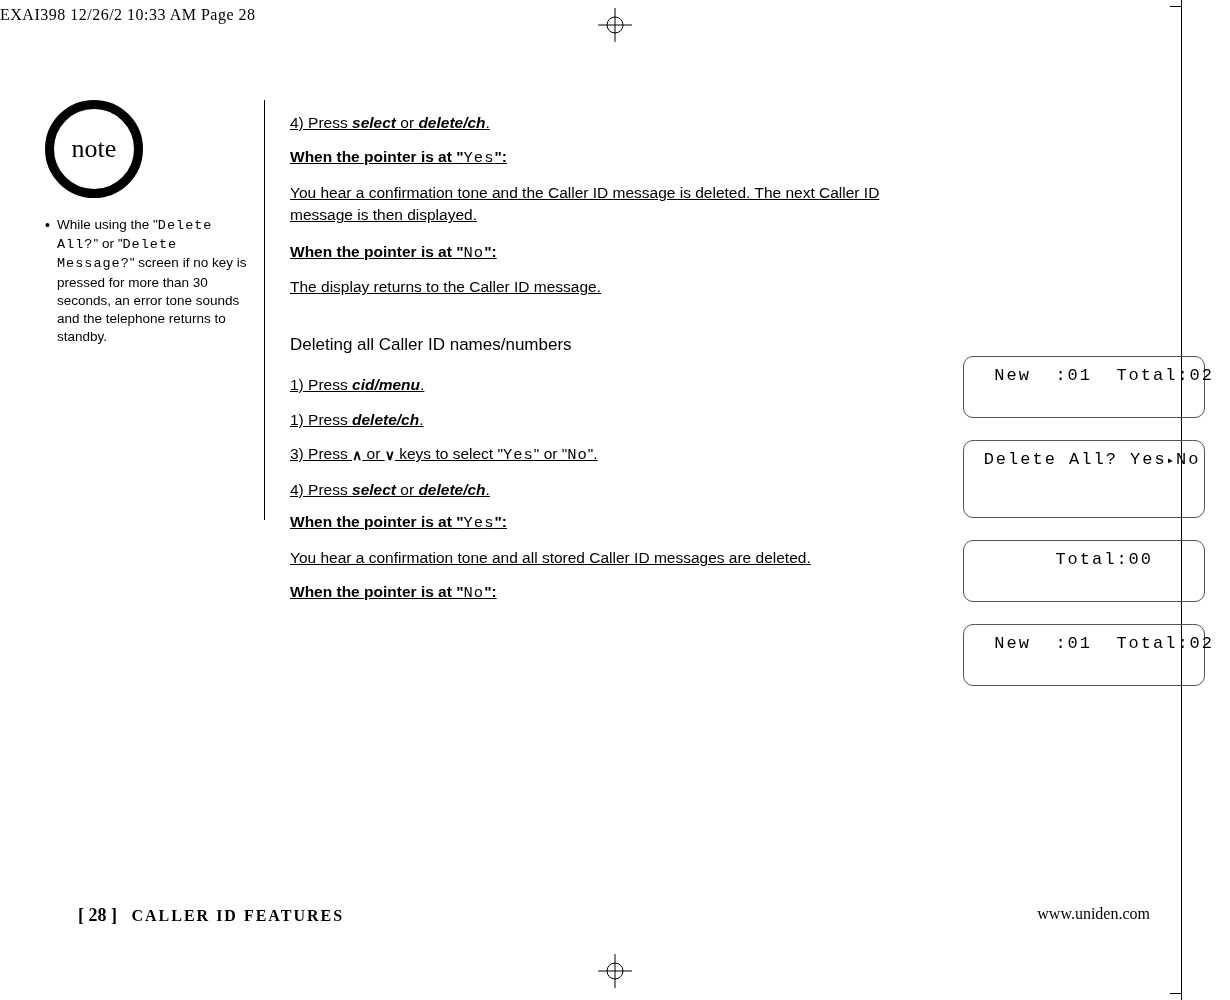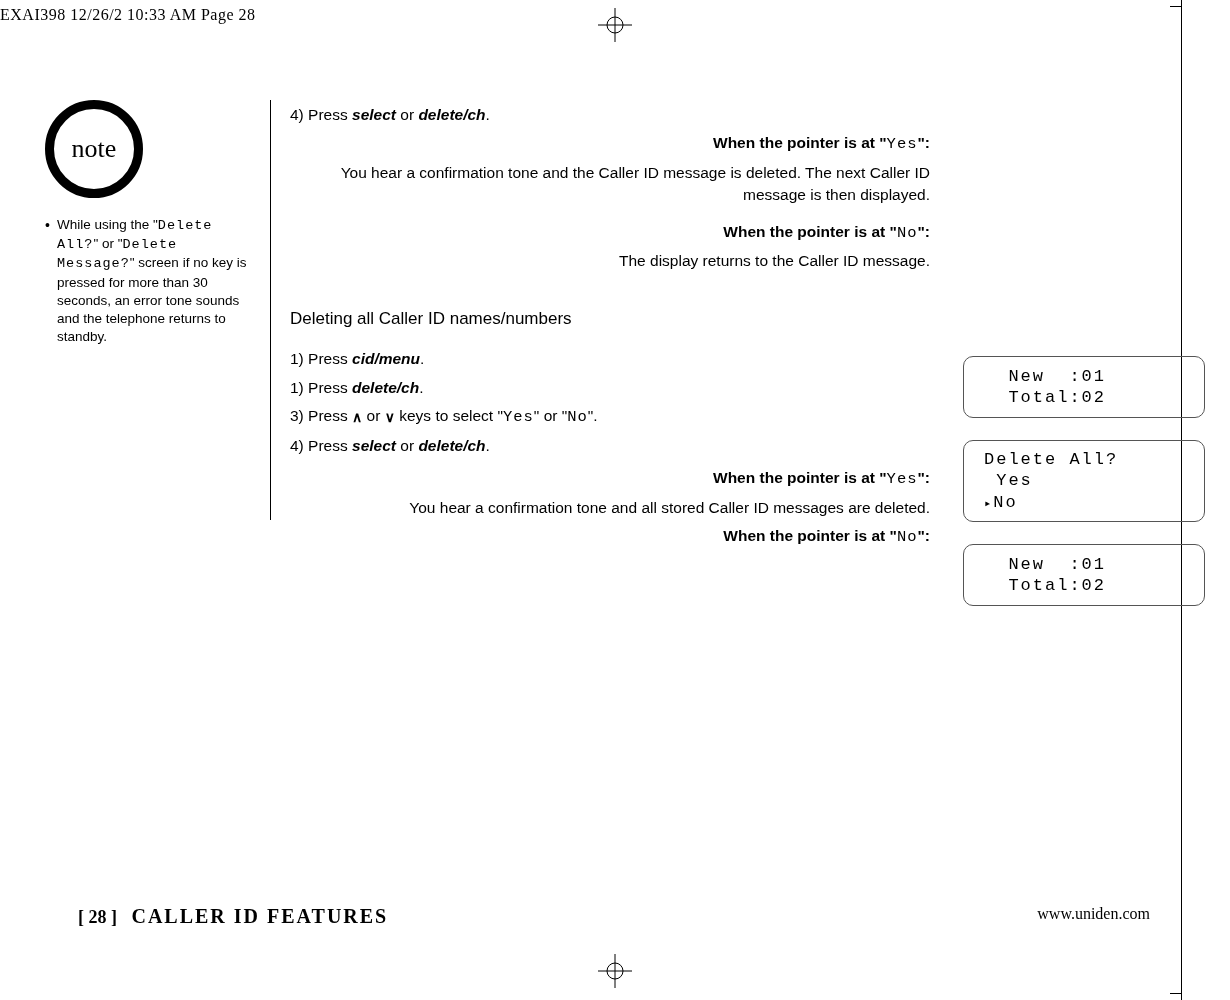--- a/index.html
+++ b/index.html
@@ -50,21 +50,21 @@
   .page {
     position: absolute;
     left: 45px;
     top: 100px;
     width: 1110px;
   }
 
   .sidebar {
     float: left;
     width: 215px;
-    padding-right: 10px;
+    padding-right: 4px;
     border-right: 1px solid #000;
     min-height: 420px;
   }
 
   .note-icon {
     width: 98px;
     height: 98px;
     border: 9px solid #000;
     border-radius: 50%;
     box-sizing: border-box;
@@ -101,54 +101,54 @@
     letter-spacing: 1px;
   }
 
   .main {
     margin-left: 245px;
     width: 640px;
     font-size: 15.5px;
     line-height: 1.45;
   }
 
-  .main p { margin: 4px 0 6px 0; }
+  .main p { margin: 12px 0 6px 0; text-decoration: underline; }
   .step { margin-top: 4px; }
   .step-gap { margin-top: 24px; }
   .step-gap-big { margin-top: 38px; }
 
   .bi { font-weight: bold; font-style: italic; }
   .blk { font-weight: bold; }
-  .indent { margin-left: 26px; text-align: right; }
+  .indent { margin-left: 26px; }
 
   h2 {
     font-size: 17px;
     font-weight: normal;
     margin: 34px 0 17px 0;
   }
 
   .lcd-col {
     position: absolute;
     left: 918px;
     top: 256px;
     width: 242px;
   }
   .lcd {
     border: 1px solid #555;
     border-radius: 10px;
-    padding: 8px 12px 8px 20px;
+    padding: 8px 12px 8px 28px;
     font-family: "Courier New", monospace;
     font-size: 17px;
     letter-spacing: 2px;
     line-height: 1.25;
     margin-bottom: 22px;
     white-space: pre;
     min-height: 44px;
     display: flex;
-    flex-direction: column;
+    flex-direction: row;
     justify-content: center;
   }
   .lcd .ptr::before {
     content: "▸";
     font-size: 12px;
     margin-right: 2px;
     letter-spacing: 0;
   }
 
   .footer {
@@ -160,21 +160,21 @@
   }
   .footer .pgnum {
     font-family: Georgia, "Times New Roman", serif;
     font-weight: bold;
     font-size: 18px;
   }
   .footer .section {
     font-family: Georgia, "Times New Roman", serif;
     font-weight: bold;
     letter-spacing: 2px;
-    font-size: 20px;
+    font-size: 16px;
     margin-left: 10px;
   }
   .footer .url {
     float: right;
     font-family: Georgia, "Times New Roman", serif;
     font-size: 16px;
   }
 
   .arrow {
     font-weight: bold;
@@ -267,20 +267,24 @@
     <div class="lcd">
 <span>  New  :01</span>
 <span>  Total:02</span>
     </div>
     <div class="lcd" style="min-height:60px">
 <span>Delete All?</span>
 <span> Yes</span>
 <span class="ptr">No</span>
     </div>
     <div class="lcd">
+<span></span>
+<span>  Total:00</span>
+    </div>
+    <div class="lcd">
 <span>  New  :01</span>
 <span>  Total:02</span>
     </div>
   </div>
 
 </div>
 
 <div class="footer">
   <span class="pgnum">[ 28 ]</span>
   <span class="section">CALLER ID FEATURES</span>

